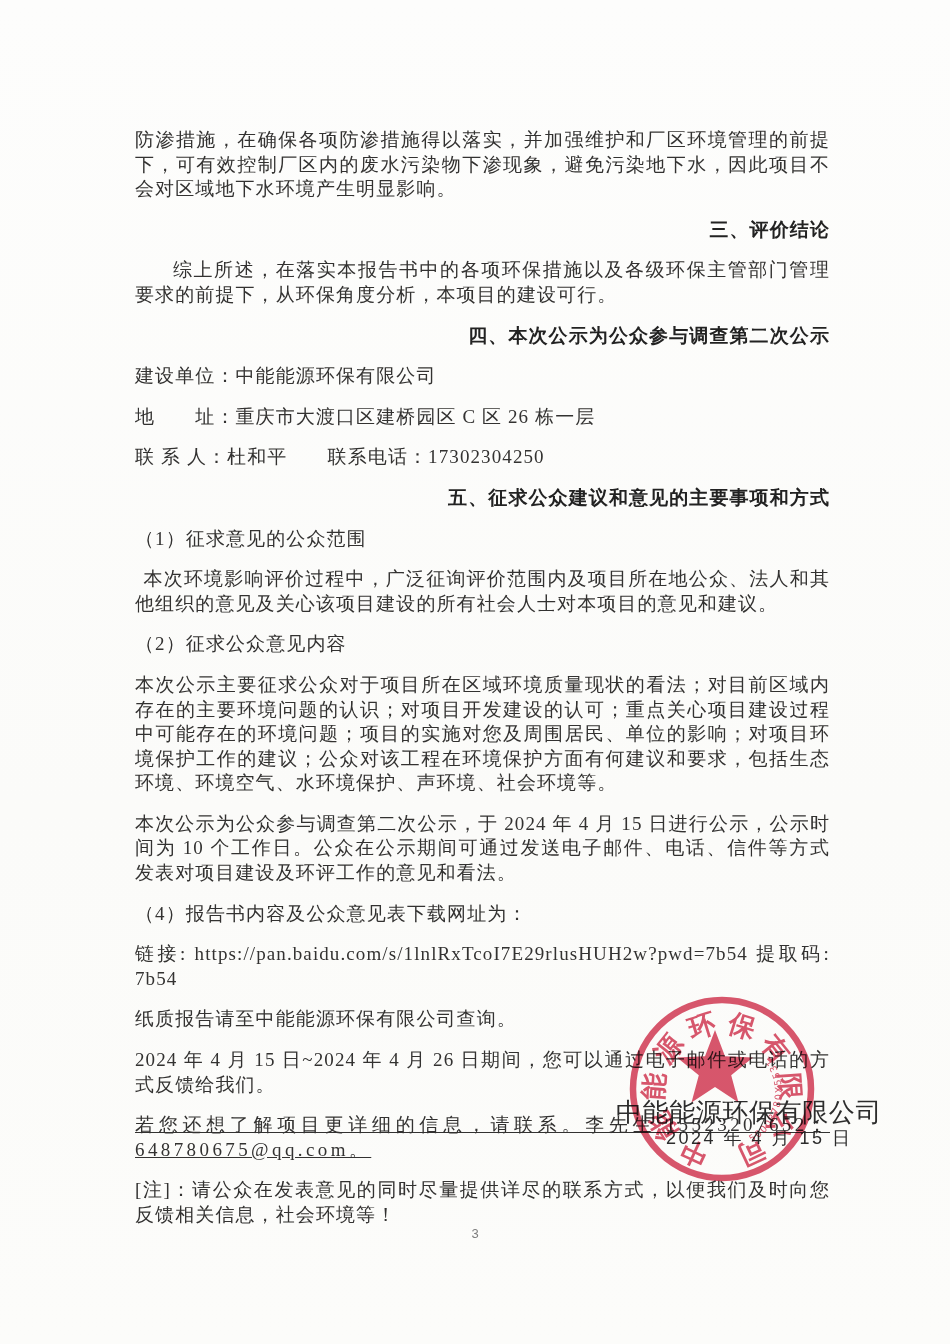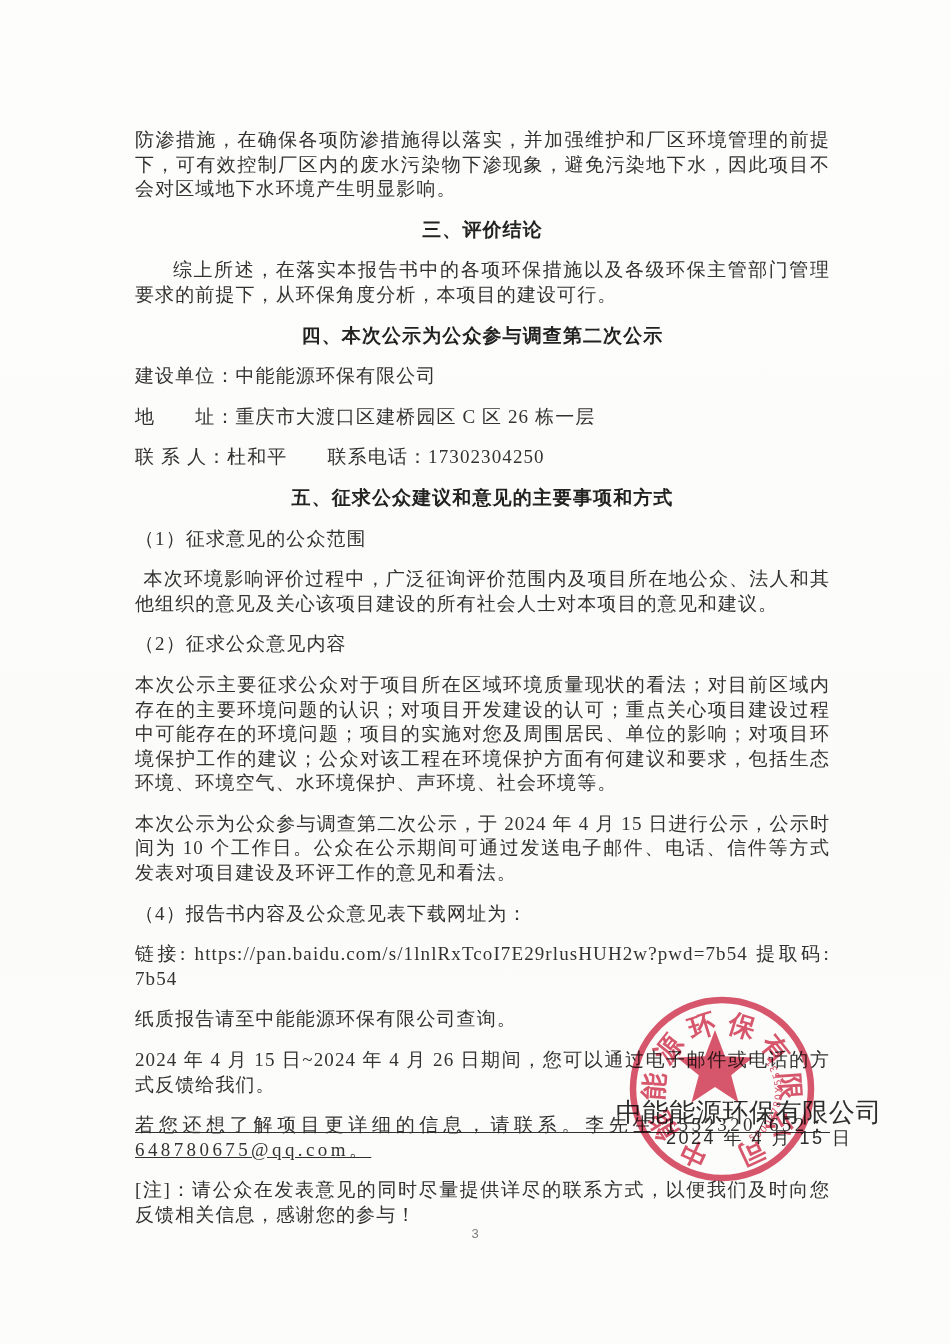--- a/index.html
+++ b/index.html
@@ -16,21 +16,21 @@
     position:absolute;left:119px;top:112px;width:727px;
   }
   .para{
     margin:16px;
     font-size:19px;
     line-height:24.6px;
     letter-spacing:1.1px;
     text-align:justify;
     color:#333231;
   }
-  .para.heading{font-weight:bold;color:#222;text-align:center;}
+  .para.heading{font-weight:bold;color:#222;text-align:right;}
   .para.indent2{text-indent:2em;}
   .para.indent-half{text-indent:0.45em;}
   .para.spaced{letter-spacing:3.4px;text-decoration:underline;}
   .signature-company{
     position:absolute;top:1095px;left:616px;
     font-size:26px;letter-spacing:0.6px;color:#2c2c2c;white-space:nowrap;
   }
   .signature-date{
     position:absolute;top:1126px;left:647px;
     font-size:19.5px;letter-spacing:2.5px;color:#2c2c2c;white-space:nowrap;
@@ -78,21 +78,21 @@
       <p class="para body">（1）征求意见的公众范围</p>
       <p class="para indent-half">本次环境影响评价过程中，广泛征询评价范围内及项目所在地公众、法人和其他组织的意见及关心该项目建设的所有社会人士对本项目的意见和建议。</p>
       <p class="para body">（2）征求公众意见内容</p>
       <p class="para body">本次公示主要征求公众对于项目所在区域环境质量现状的看法；对目前区域内存在的主要环境问题的认识；对项目开发建设的认可；重点关心项目建设过程中可能存在的环境问题；项目的实施对您及周围居民、单位的影响；对项目环境保护工作的建议；公众对该工程在环境保护方面有何建议和要求，包括生态环境、环境空气、水环境保护、声环境、社会环境等。</p>
       <p class="para body">本次公示为公众参与调查第二次公示，于 2024 年 4 月 15 日进行公示，公示时间为 10 个工作日。公众在公示期间可通过发送电子邮件、电话、信件等方式发表对项目建设及环评工作的意见和看法。</p>
       <p class="para body">（4）报告书内容及公众意见表下载网址为：</p>
       <p class="para body">链接: https://pan.baidu.com/s/1lnlRxTcoI7E29rlusHUH2w?pwd=7b54  提取码: 7b54</p>
       <p class="para body">纸质报告请至中能能源环保有限公司查询。</p>
       <p class="para body">2024 年 4 月 15 日~2024 年 4 月 26 日期间，您可以通过电子邮件或电话的方式反馈给我们。</p>
       <p class="para spaced">若您还想了解项目更详细的信息，请联系。李先生 15523207652；648780675@qq.com。</p>
-      <p class="para body">[注]：请公众在发表意见的同时尽量提供详尽的联系方式，以便我们及时向您反馈相关信息，感谢您的参与！</p>
+      <p class="para body">[注]：请公众在发表意见的同时尽量提供详尽的联系方式，以便我们及时向您反馈相关信息，社会环境等！</p>
     </div>
 
   <div class="signature-company">中能能源环保有限公司</div>
 
   <div class="signature-date">2024 年 4 月 15 日</div>
 
   <div class="seal">
     <svg viewBox="0 0 194 194">
       <circle class="seal-ring" cx="96" cy="94" r="89"></circle>
       <polygon class="seal-star" points="89,35 99,61.2 127,62.6 105.2,80.3 112.5,107.4 89,92 65.5,107.4 72.8,80.3 51,62.6 79,61.2"></polygon>

